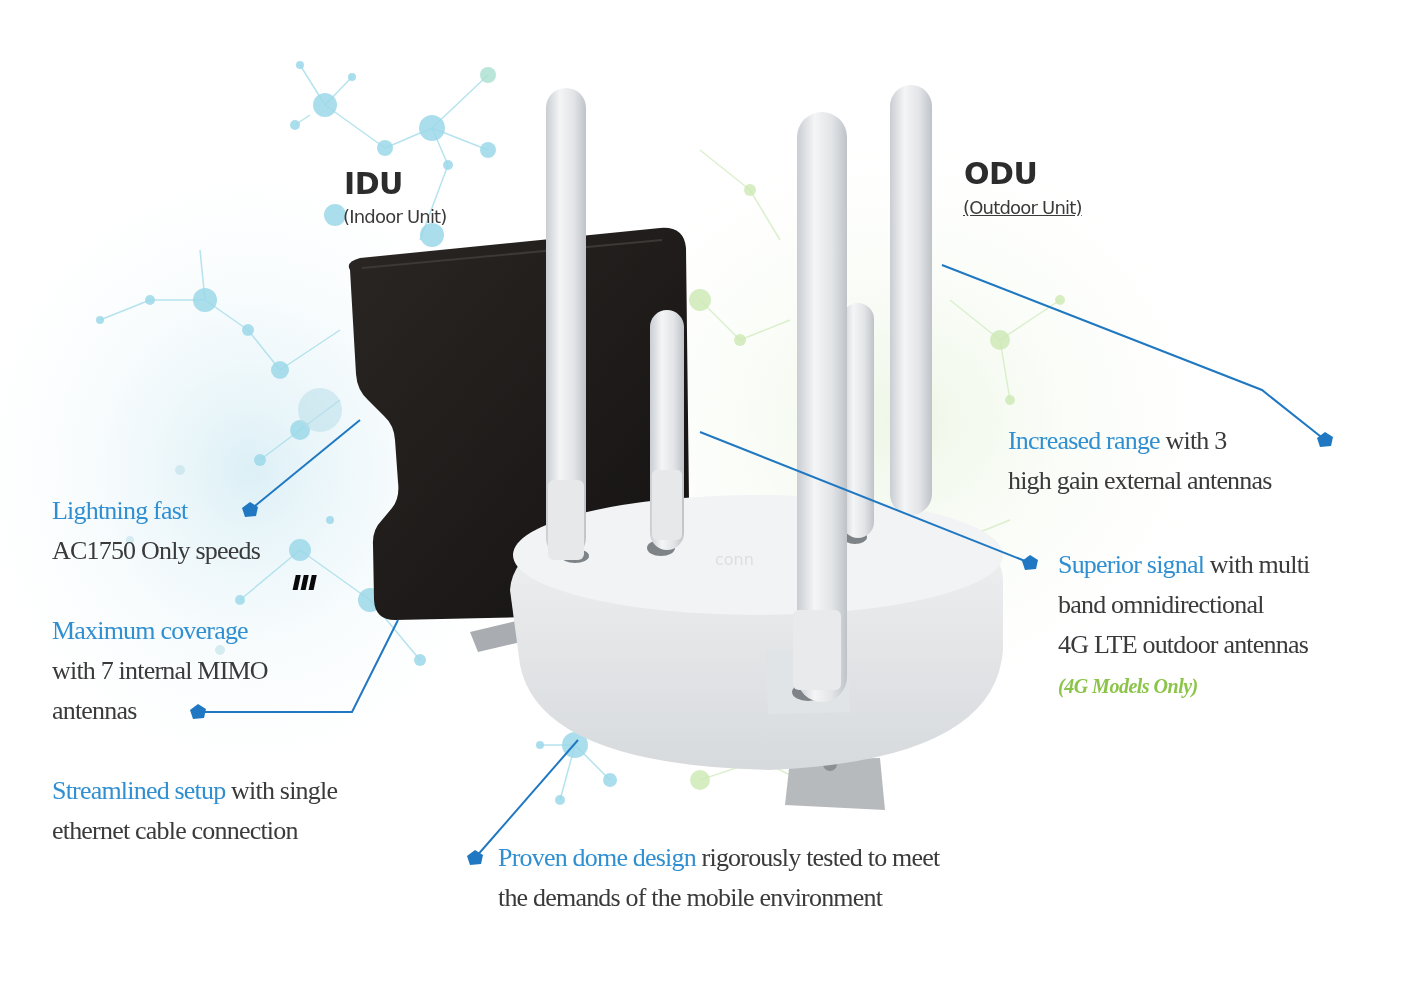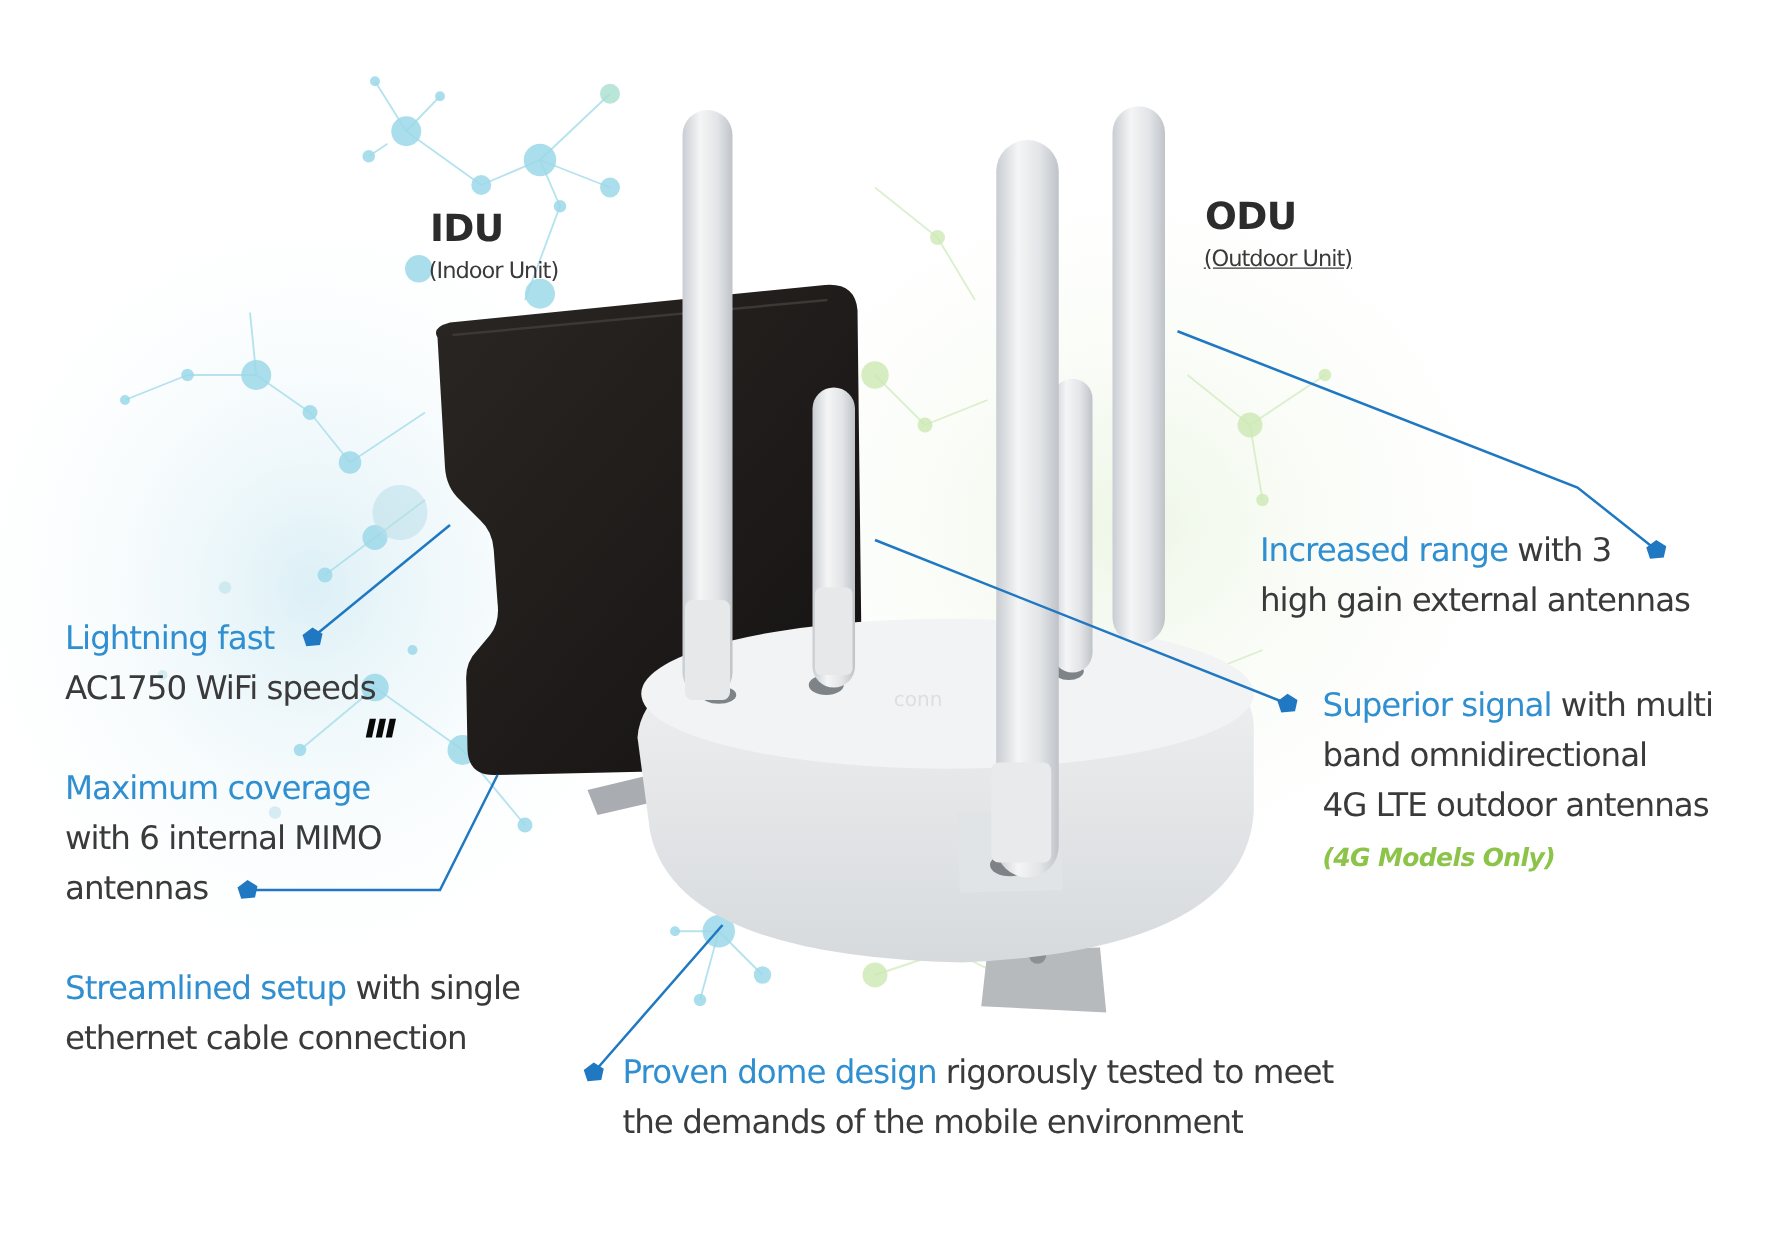--- a/index.html
+++ b/index.html
@@ -1,19 +1,19 @@
 <!DOCTYPE html>
 <html><head>
 <meta charset="utf-8">
 <style>
   html, body { margin:0; padding:0; background:#ffffff; }
   body { width:1414px; height:996px; position:relative; overflow:hidden; font-family:"DejaVu Sans","Liberation Sans",sans-serif; }
   .stage { position:absolute; left:0; top:0; width:1408px; height:996px; }
   svg.bg { position:absolute; left:0; top:0; }
-  .label { position:absolute; color:#3a3a3a; font-size:26px; line-height:40px; letter-spacing:-0.8px; white-space:nowrap; }
+  .label { position:absolute; color:#3a3a3a; font-size:26px; line-height:40px; letter-spacing:-0.8px; white-space:nowrap;font-family:Liberation Serif, serif; }
   .label .hl { color:#2f8fd0; }
   .label .note { color:#8cc44a; font-style:italic; font-weight:bold; font-size:20px; letter-spacing:-0.5px; }
   .unit-title { position:absolute; color:#2c2c2c; font-weight:bold; font-size:30px; line-height:34px; letter-spacing:-0.5px; }
   .unit-sub { position:absolute; color:#3a3a3a; font-size:18px; line-height:28px; letter-spacing:-0.8px; }
 </style>
 </head>
 <body>
 
 <div class="stage">
 
@@ -191,26 +191,26 @@
   </svg>
 
   <div class="unit-title" style="left:344px; top:167px;">IDU</div>
   <div class="unit-sub" style="left:343px; top:203px;">(Indoor Unit)</div>
 
   <div class="unit-title" style="left:964px; top:157px;">ODU</div>
   <div class="unit-sub" style="left:963px; top:194px;text-decoration:underline;">(Outdoor Unit)</div>
 
   <div class="label" style="left:52px; top:491px;">
     <div><span class="hl">Lightning fast</span></div>
-    <div>AC1750 WiFi speeds</div>
+    <div>AC1750 Only speeds</div>
   </div>
 
   <div class="label" style="left:52px; top:611px;">
     <div><span class="hl">Maximum coverage</span></div>
-    <div>with 6 internal MIMO</div>
+    <div>with 7 internal MIMO</div>
     <div>antennas</div>
   </div>
 
   <div class="label" style="left:52px; top:771px;">
     <div><span class="hl">Streamlined setup</span><span> with single</span></div>
     <div>ethernet cable connection</div>
   </div>
 
   <div class="label" style="left:498px; top:838px;">
     <div><span class="hl">Proven dome design</span><span> rigorously tested to meet</span></div>

